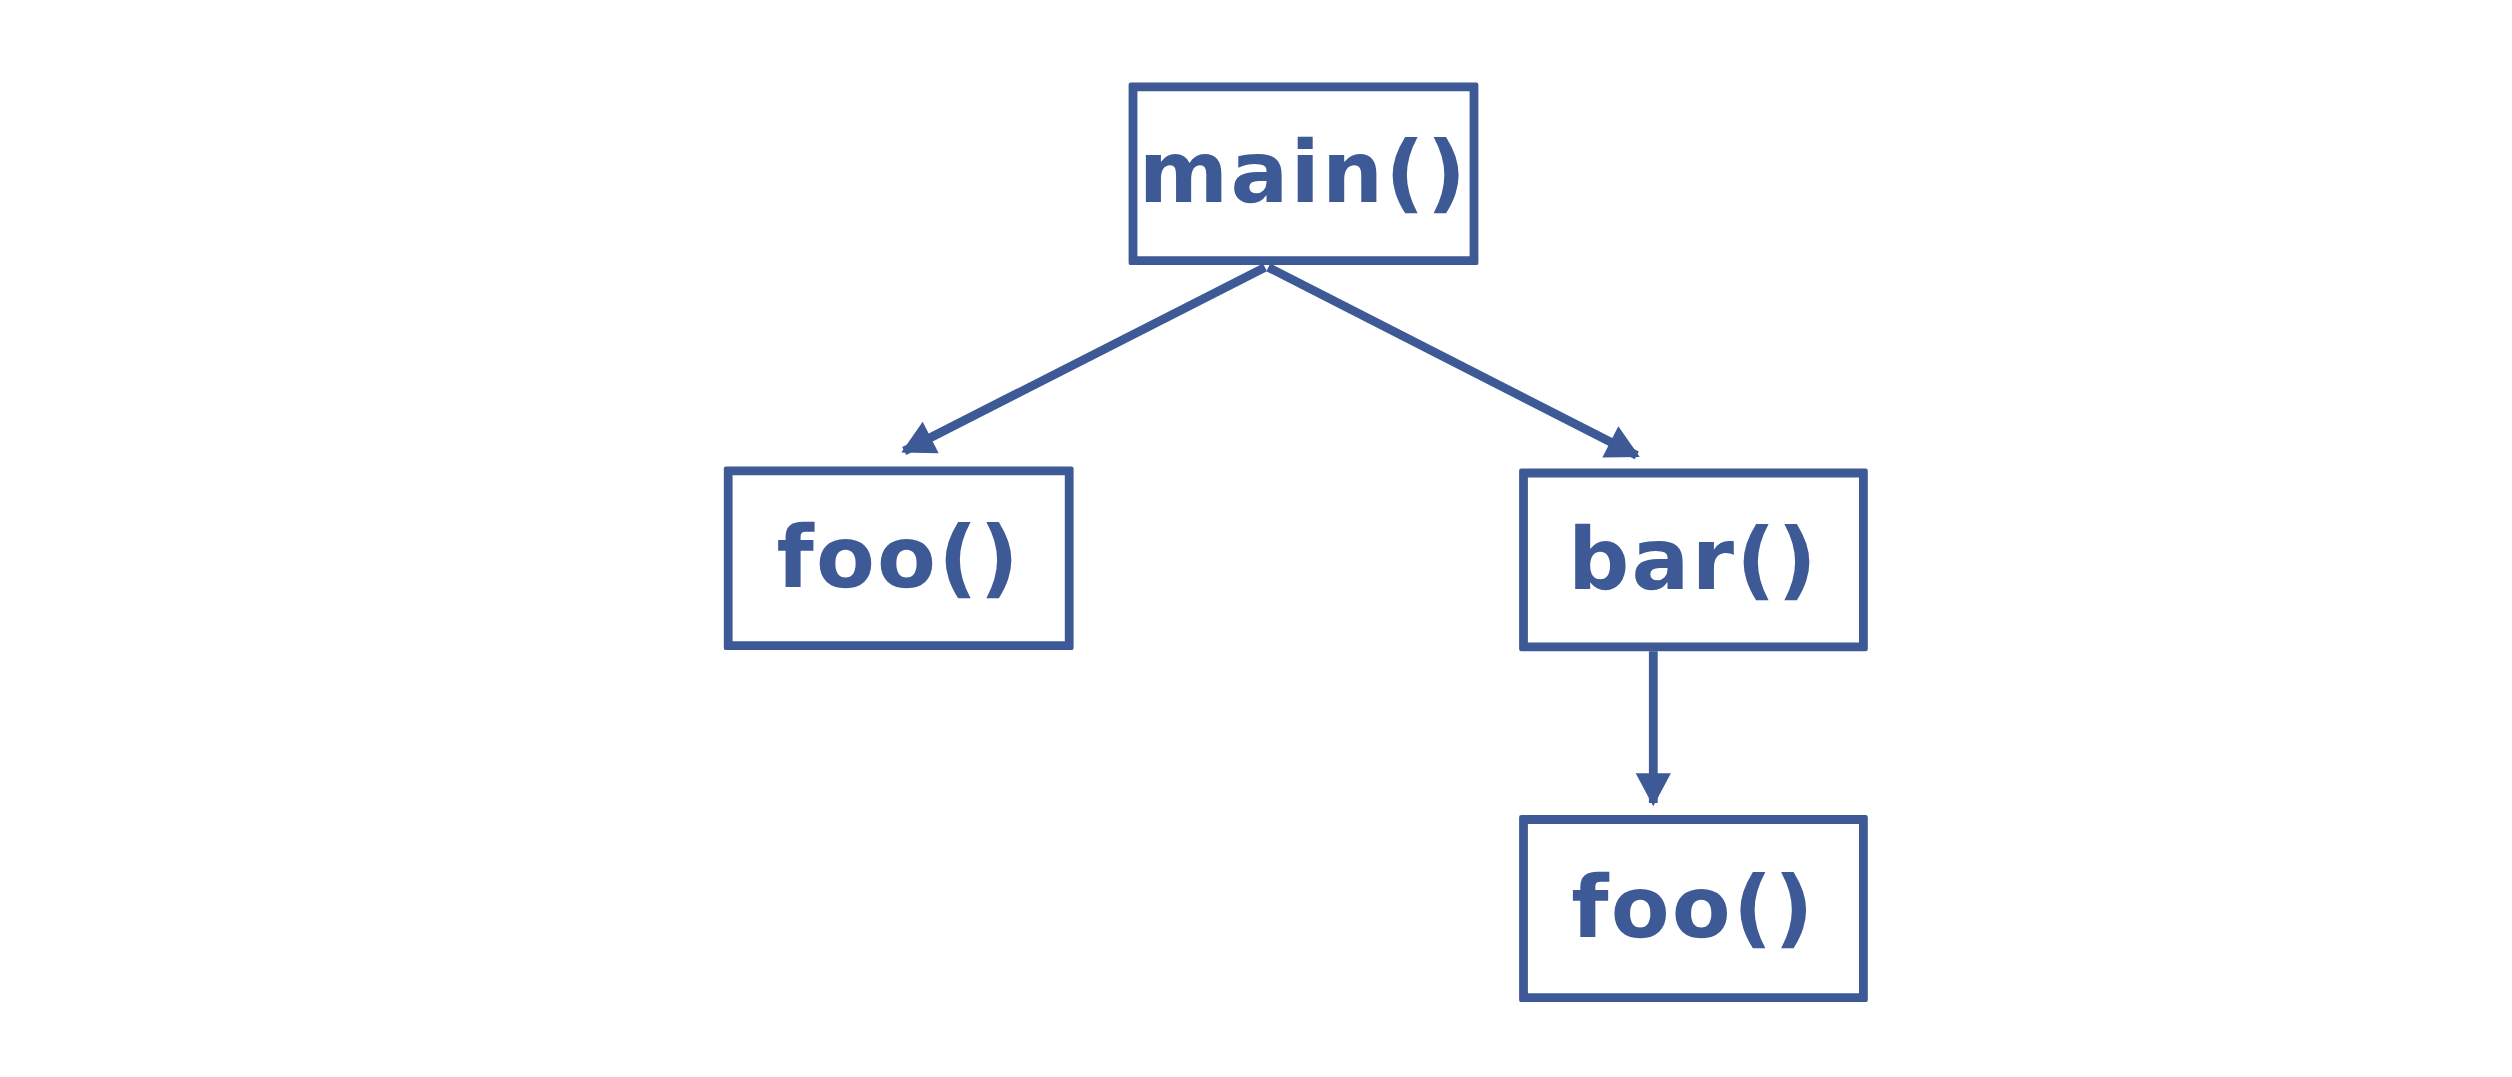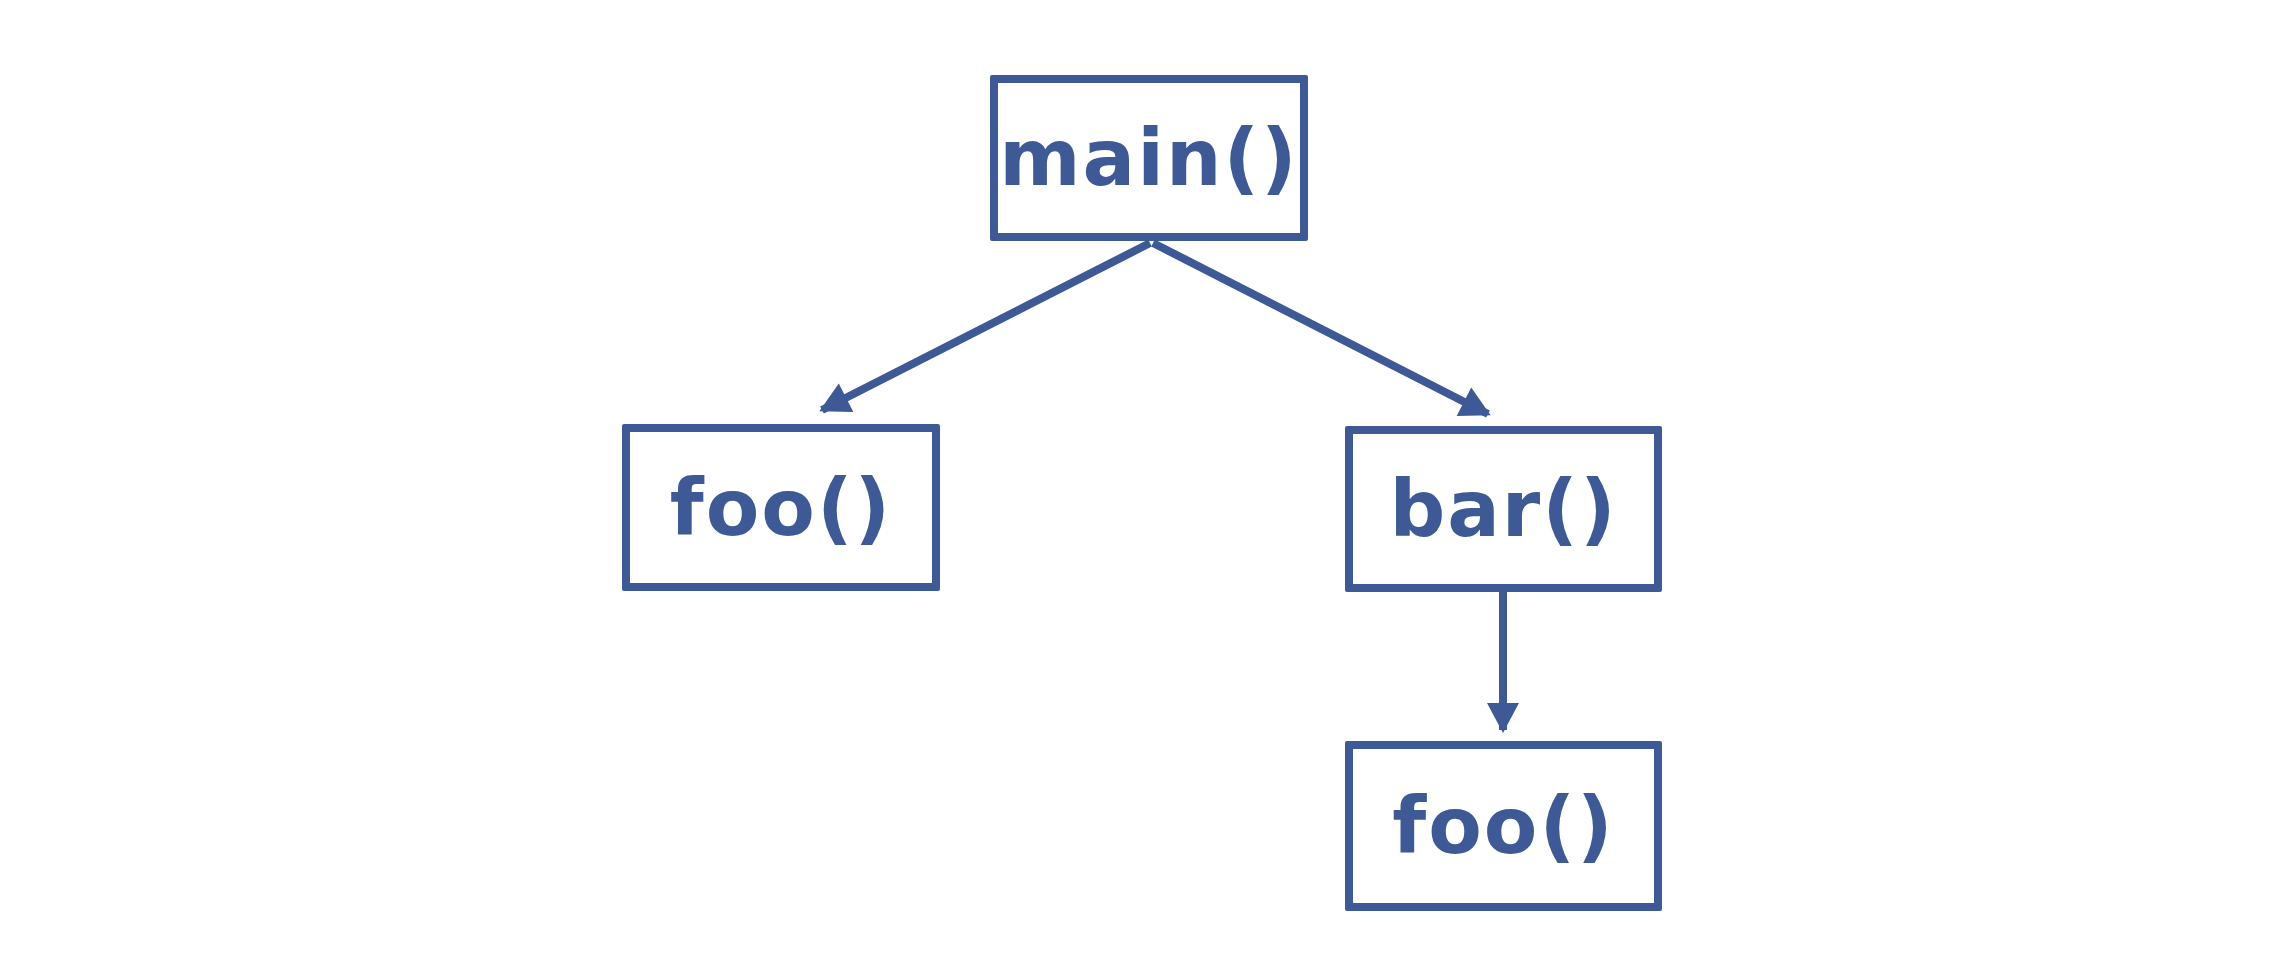--- a/index.html
+++ b/index.html
@@ -42,20 +42,21 @@
     background:var(--bg);
     display:flex;
     align-items:center;
     justify-content:center;
     color:var(--stroke);
     font-size:78px;
     font-weight:bold;
     letter-spacing:2px;
     white-space:nowrap;
     border-radius:2px;
+    margin-left:36px;
   }
   .node-main{ left:990px;  top:75px;  width:318px; height:166px; }
   .node-foo-left{ left:622px;  top:424px; width:318px; height:167px; }
   .node-bar{ left:1345px; top:426px; width:317px; height:166px; }
   .node-foo-bottom{ left:1345px; top:741px; width:317px; height:170px; }
 </style>
 </head>
 <body>
 
 <div class="canvas">

